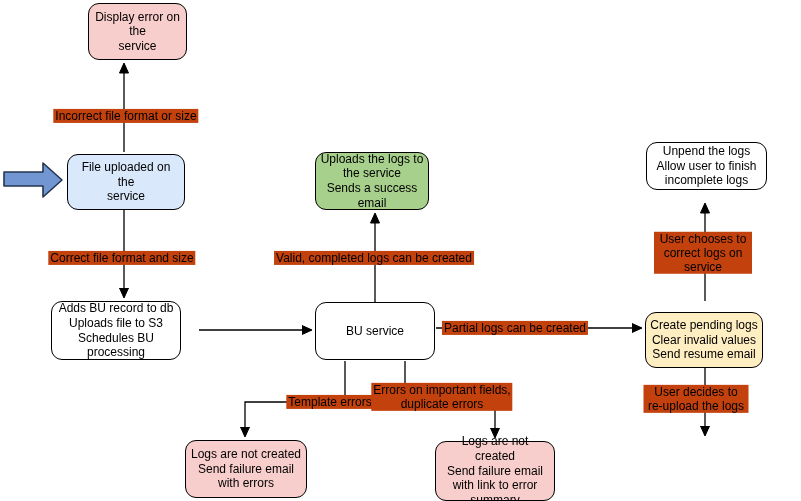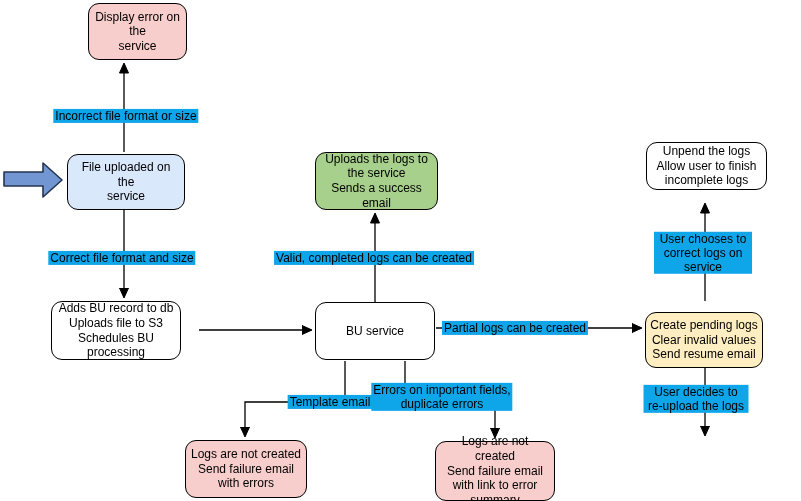--- a/index.html
+++ b/index.html
@@ -38,21 +38,21 @@
   .node .node-text { white-space: pre-line; }
 
   .node.pink   { background: #f8cecc; }
   .node.blue   { background: #dae8fc; }
   .node.green  { background: #a8d08d; }
   .node.yellow { background: #ffeec2; }
 
   .edge-label {
     position: absolute;
     transform: translate(-50%, -50%);
-    background: #0ea5e9;
+    background: #c2410c;
     font-size: 12px;
     line-height: 1.18;
     color: #000000;
     text-align: center;
     white-space: pre-line;
     padding: 0 2px;
   }
 </style>
 </head>
 <body>
@@ -96,21 +96,21 @@
     <span class="node-text">File uploaded on the
 service</span>
   </div>
 
   <div class="node" style="left:51px; top:301px; width:130px; height:59px;">
     <span class="node-text">Adds BU record to db
 Uploads file to S3
 Schedules BU processing</span>
   </div>
 
-  <div class="node green" style="left:315px; top:152px; width:123px; height:58px;">
+  <div class="node green" style="left:315px; top:152px; width:114px; height:58px;">
     <span class="node-text">Uploads the logs to
 the service
 Sends a success
 email</span>
   </div>
 
   <div class="node" style="left:315px; top:302px; width:120px; height:58px;">
     <span class="node-text">BU service</span>
   </div>
 
@@ -145,18 +145,18 @@
   <div class="edge-label" style="left:122px; top:258px;">Correct file format and size</div>
 
   <div class="edge-label" style="left:374px; top:258px;">Valid, completed logs can be created</div>
 
   <div class="edge-label" style="left:515px; top:328px;">Partial logs can be created</div>
 
   <div class="edge-label" style="left:703px; top:253px;">User chooses to correct logs on service</div>
 
   <div class="edge-label" style="left:696px; top:399px;">User decides to re-upload the logs</div>
 
-  <div class="edge-label" style="left:330px; top:402px;">Template email</div>
+  <div class="edge-label" style="left:330px; top:402px;">Template errors</div>
 
   <div class="edge-label" style="left:442px; top:397px;">Errors on important fields,
 duplicate errors</div>
 
 </div>
 
 </body></html>

